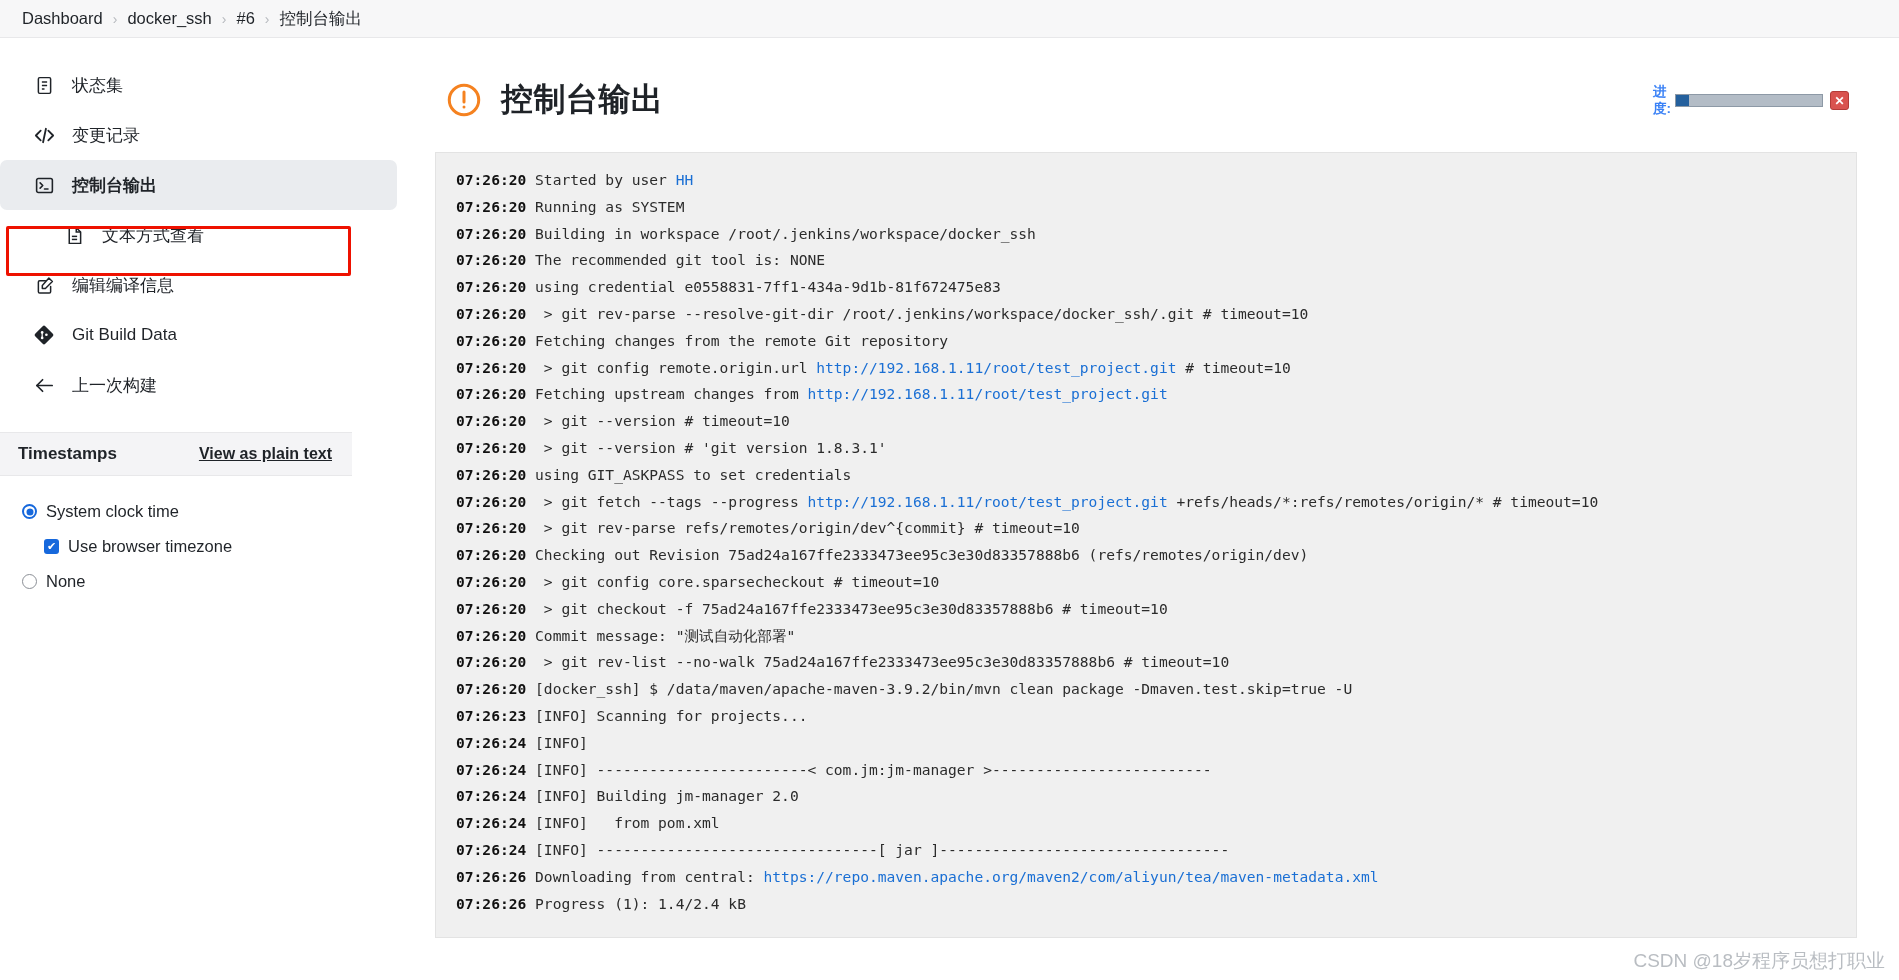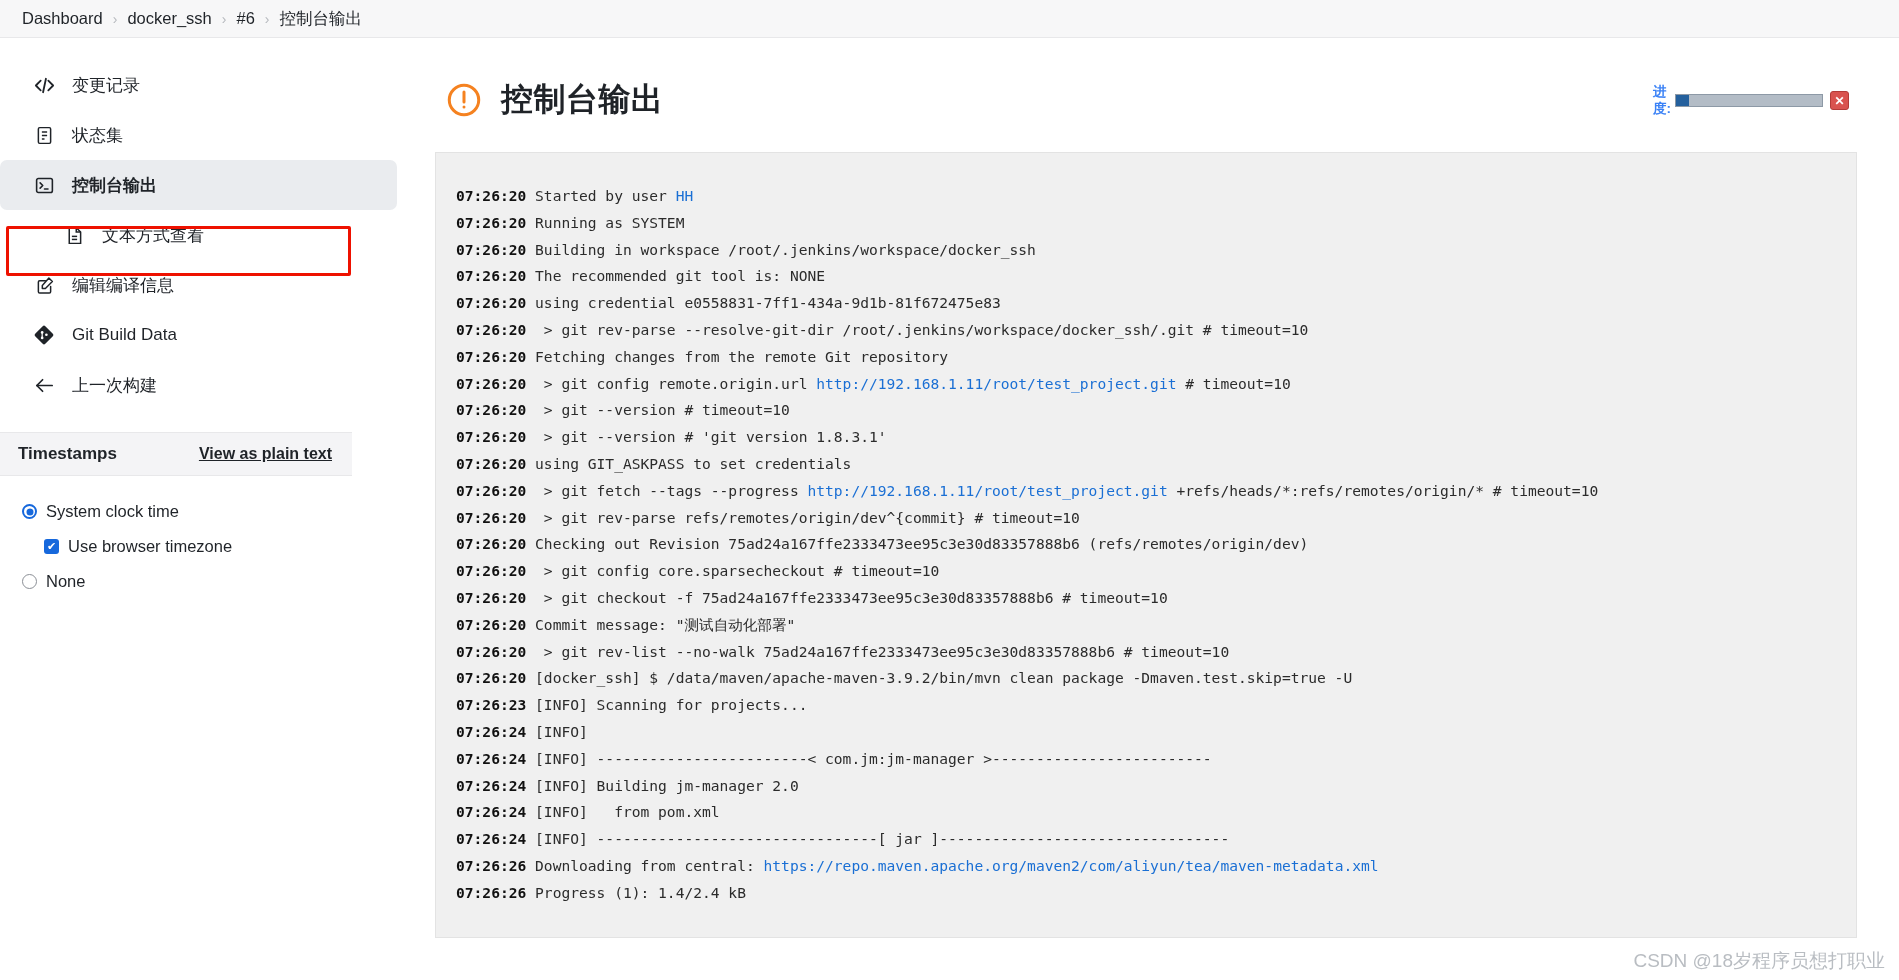--- a/index.html
+++ b/index.html
@@ -153,21 +153,21 @@
     color: #fff; font-size: 12px; font-weight: 700; line-height: 1;
     cursor: pointer;
   }
 
   
   .console {
     margin-top: 30px;
     background: #f0f0f0;
     border: 1px solid #e3e3e3;
     height: 786px;
-    padding: 30px 0 0 20px;
+    padding: 14px 0 0 20px;
     overflow: hidden;
   }
   .log-line {
     font-family: "DejaVu Sans Mono", monospace;
     font-size: 14.6px;
     line-height: 26.8px;
     color: #2b2b2b;
     white-space: pre;
   }
   .log-ts { font-weight: 700; color: #111; }
@@ -196,39 +196,39 @@
     <span class="crumb-sep">›</span>
     <a class="crumb">控制台输出</a>
   </div>
 
   <div class="body-wrap">
 
     <div class="sidebar">
 
       <div class="side-item">
         <span class="side-icon">
-          <svg width="23" height="23" viewBox="0 0 24 24" fill="none" stroke="currentColor" stroke-width="1.9" stroke-linecap="round" stroke-linejoin="round">
-            <polyline points="8,7 3,12 8,17"></polyline>
-              <polyline points="16,7 21,12 16,17"></polyline>
-              <line x1="13.5" y1="5" x2="10.5" y2="19"></line>
-          </svg>
-        </span>
-        <span>变更记录</span>
-      </div>
-
-      <div class="side-item">
-        <span class="side-icon">
           <svg width="21" height="21" viewBox="0 0 24 24" fill="none" stroke="currentColor" stroke-width="1.7">
             <rect x="5" y="3" width="14" height="18" rx="1.5"></rect>
             <line x1="9" y1="8" x2="15" y2="8"></line>
               <line x1="9" y1="12" x2="15" y2="12"></line>
               <line x1="9" y1="16" x2="12" y2="16"></line>
           </svg>
         </span>
         <span>状态集</span>
+      </div>
+
+      <div class="side-item">
+        <span class="side-icon">
+          <svg width="23" height="23" viewBox="0 0 24 24" fill="none" stroke="currentColor" stroke-width="1.9" stroke-linecap="round" stroke-linejoin="round">
+            <polyline points="8,7 3,12 8,17"></polyline>
+              <polyline points="16,7 21,12 16,17"></polyline>
+              <line x1="13.5" y1="5" x2="10.5" y2="19"></line>
+          </svg>
+        </span>
+        <span>变更记录</span>
       </div>
 
       <div class="side-item active">
         <span class="side-icon">
           <svg width="21" height="21" viewBox="0 0 24 24" fill="none" stroke="currentColor" stroke-width="1.8">
             <rect x="3" y="4" width="18" height="16" rx="2"></rect>
             <polyline points="7,9 10,12 7,15" stroke-linecap="round" stroke-linejoin="round"></polyline>
             <line x1="12" y1="16" x2="16" y2="16" stroke-linecap="round"></line>
           </svg>
         </span>
@@ -327,20 +327,21 @@
 
       <div class="console" id="console-log">
           <div class="log-line"><span class="log-ts">07:26:20 </span><span>Started by user </span><span class="log-link">HH</span></div>
           <div class="log-line"><span class="log-ts">07:26:20 </span><span>Running as SYSTEM</span></div>
           <div class="log-line"><span class="log-ts">07:26:20 </span><span>Building in workspace /root/.jenkins/workspace/docker_ssh</span></div>
           <div class="log-line"><span class="log-ts">07:26:20 </span><span>The recommended git tool is: NONE</span></div>
           <div class="log-line"><span class="log-ts">07:26:20 </span><span>using credential e0558831-7ff1-434a-9d1b-81f672475e83</span></div>
           <div class="log-line"><span class="log-ts">07:26:20 </span><span> &gt; git rev-parse --resolve-git-dir /root/.jenkins/workspace/docker_ssh/.git # timeout=10</span></div>
           <div class="log-line"><span class="log-ts">07:26:20 </span><span>Fetching changes from the remote Git repository</span></div>
           <div class="log-line"><span class="log-ts">07:26:20 </span><span> &gt; git config remote.origin.url </span><span class="log-link">http://192.168.1.11/root/test_project.git</span><span> # timeout=10</span></div>
+          <div class="log-line"><span class="log-ts">07:26:20 </span><span>Fetching upstream changes from </span><span class="log-link">http://192.168.1.11/root/test_project.git</span></div>
           <div class="log-line"><span class="log-ts">07:26:20 </span><span> &gt; git --version # timeout=10</span></div>
           <div class="log-line"><span class="log-ts">07:26:20 </span><span> &gt; git --version # 'git version 1.8.3.1'</span></div>
           <div class="log-line"><span class="log-ts">07:26:20 </span><span>using GIT_ASKPASS to set credentials</span></div>
           <div class="log-line"><span class="log-ts">07:26:20 </span><span> &gt; git fetch --tags --progress </span><span class="log-link">http://192.168.1.11/root/test_project.git</span><span> +refs/heads/*:refs/remotes/origin/* # timeout=10</span></div>
           <div class="log-line"><span class="log-ts">07:26:20 </span><span> &gt; git rev-parse refs/remotes/origin/dev^{commit} # timeout=10</span></div>
           <div class="log-line"><span class="log-ts">07:26:20 </span><span>Checking out Revision 75ad24a167ffe2333473ee95c3e30d83357888b6 (refs/remotes/origin/dev)</span></div>
           <div class="log-line"><span class="log-ts">07:26:20 </span><span> &gt; git config core.sparsecheckout # timeout=10</span></div>
           <div class="log-line"><span class="log-ts">07:26:20 </span><span> &gt; git checkout -f 75ad24a167ffe2333473ee95c3e30d83357888b6 # timeout=10</span></div>
           <div class="log-line"><span class="log-ts">07:26:20 </span><span>Commit message: "测试自动化部署"</span></div>
           <div class="log-line"><span class="log-ts">07:26:20 </span><span> &gt; git rev-list --no-walk 75ad24a167ffe2333473ee95c3e30d83357888b6 # timeout=10</span></div>

